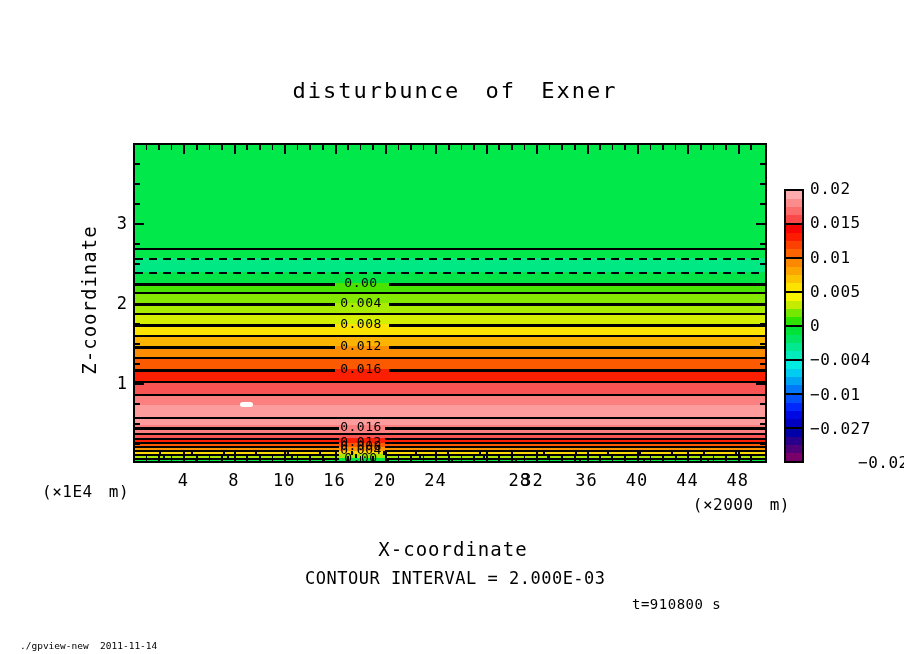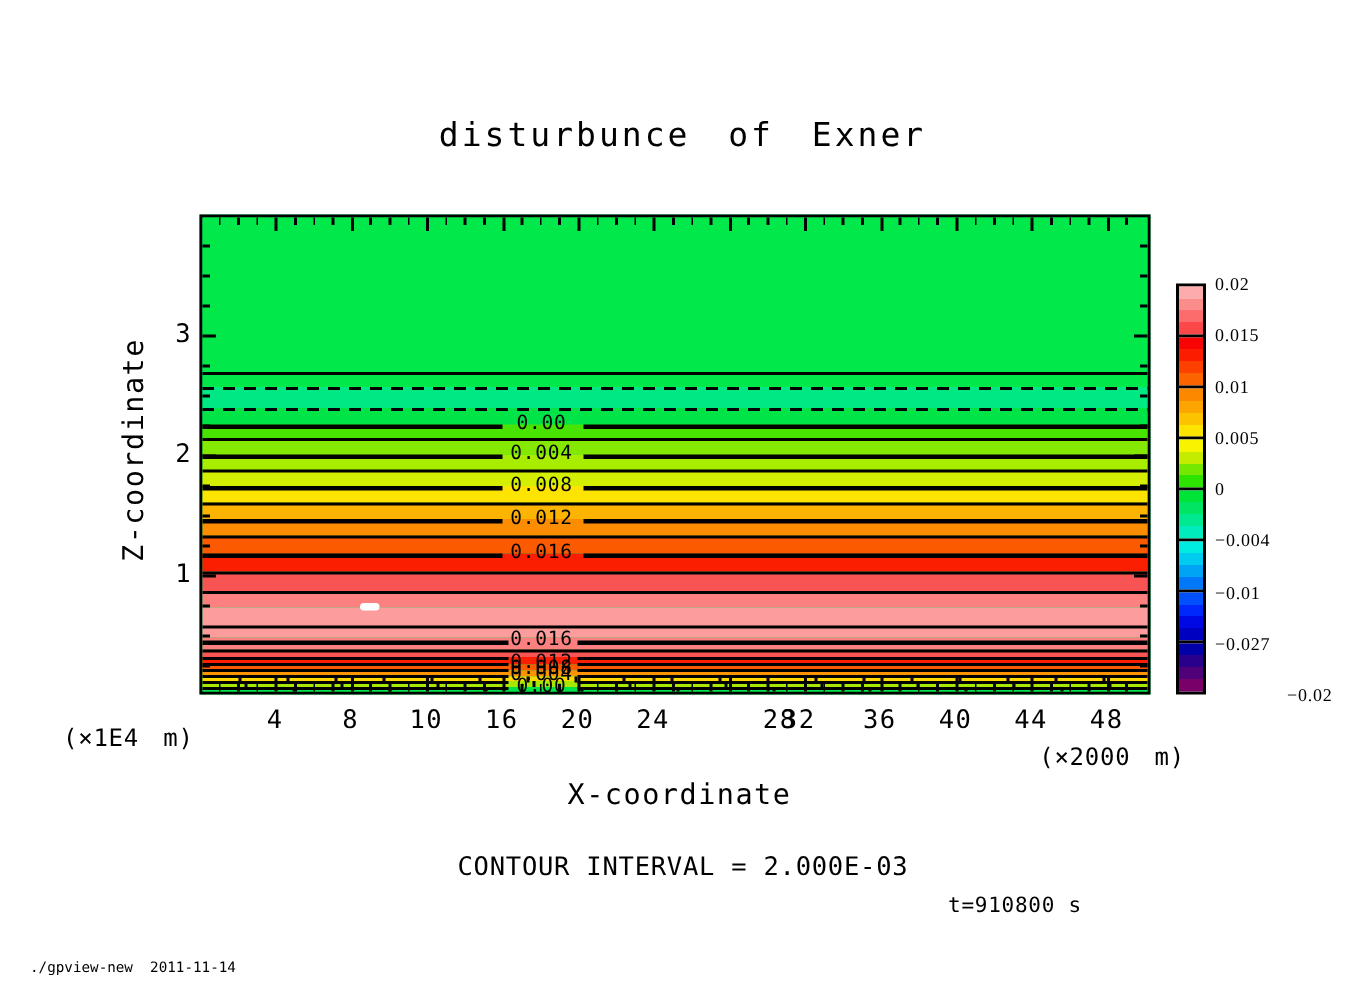--- a/index.html
+++ b/index.html
@@ -17,22 +17,22 @@
   .tick{position:absolute;background:#000;}
   .vmark{position:absolute;background:#000;}
   .title{font-size:22px;letter-spacing:2px;word-spacing:10px;text-align:center;}
   .axis-title{font-size:19px;letter-spacing:1px;text-align:center;}
   .unit{font-size:16px;letter-spacing:0.5px;word-spacing:6px;white-space:pre;}
   .ticklabel{font-size:17px;letter-spacing:1px;line-height:18px;height:18px;}
   .cbar{position:absolute;left:784px;top:189px;width:20px;height:274px;border:2px solid #000;
         box-sizing:border-box;display:flex;flex-direction:column;}
   .cbar-seg{flex:1;box-sizing:border-box;}
   .cbar-seg:not(:last-child){border-bottom:2px solid #000;}
-  .cbarlabel{position:absolute;left:810px;font-size:12px;letter-spacing:0.5px;
-             line-height:20px;height:20px;white-space:pre;font-family:Liberation Serif, serif;}
+  .cbarlabel{position:absolute;left:810px;font-size:16px;letter-spacing:0.5px;
+             line-height:20px;height:20px;white-space:pre;}
   .note{font-size:17px;letter-spacing:0.5px;white-space:pre;}
   .time{font-size:14px;letter-spacing:0.5px;white-space:pre;}
   .footer{font-size:9.5px;white-space:pre;}
   .whitespot{position:absolute;background:#fff;border-radius:3px;}
   .rot{transform:rotate(-90deg);}
 </style>
 </head>
 <body>
 
 <div class="canvas">
@@ -274,21 +274,21 @@
       <div class="tick" style="left: 0px; top: 238px; width: 9px; height: 2px;"></div>
       <div class="tick" style="right: 0px; top: 238px; width: 9px; height: 2px;"></div>
       <div class="tick" style="left: 0px; top: 258px; width: 5px; height: 1.5px;"></div>
       <div class="tick" style="right: 0px; top: 258px; width: 5px; height: 1.5px;"></div>
       <div class="tick" style="left: 0px; top: 278px; width: 5px; height: 1.5px;"></div>
       <div class="tick" style="right: 0px; top: 278px; width: 5px; height: 1.5px;"></div>
       <div class="tick" style="left: 0px; top: 298px; width: 5px; height: 1.5px;"></div>
       <div class="tick" style="right: 0px; top: 298px; width: 5px; height: 1.5px;"></div>
     </div>
 
-  <div class="abs axis-title" style="left:353px;top:519px;width:200px;">X-coordinate</div>
+  <div class="abs axis-title" style="left:353px;top:538px;width:200px;">X-coordinate</div>
 
   <div class="abs unit" style="left:650px;top:495px;width:140px;text-align:right;">(×2000 m)</div>
 
   <div class="abs note" style="left:305px;top:568px;">CONTOUR INTERVAL = 2.000E-03</div>
 
   <div class="abs time" style="left:632px;top:596px;">t=910800 s</div>
 
   <div class="cbar" id="cbar">
       <div class="cbar-seg" style="background: linear-gradient(rgb(252, 172, 172) 0px, rgb(252, 172, 172) 25%, rgb(252, 140, 140) 25%, rgb(252, 140, 140) 50%, rgb(252, 108, 108) 50%, rgb(252, 108, 108) 75%, rgb(252, 72, 72) 75%, rgb(252, 72, 72) 100%);"></div>
       <div class="cbar-seg" style="background: linear-gradient(rgb(248, 4, 4) 0px, rgb(248, 4, 4) 25%, rgb(252, 28, 0) 25%, rgb(252, 28, 0) 50%, rgb(252, 64, 0) 50%, rgb(252, 64, 0) 75%, rgb(252, 100, 0) 75%, rgb(252, 100, 0) 100%);"></div>

